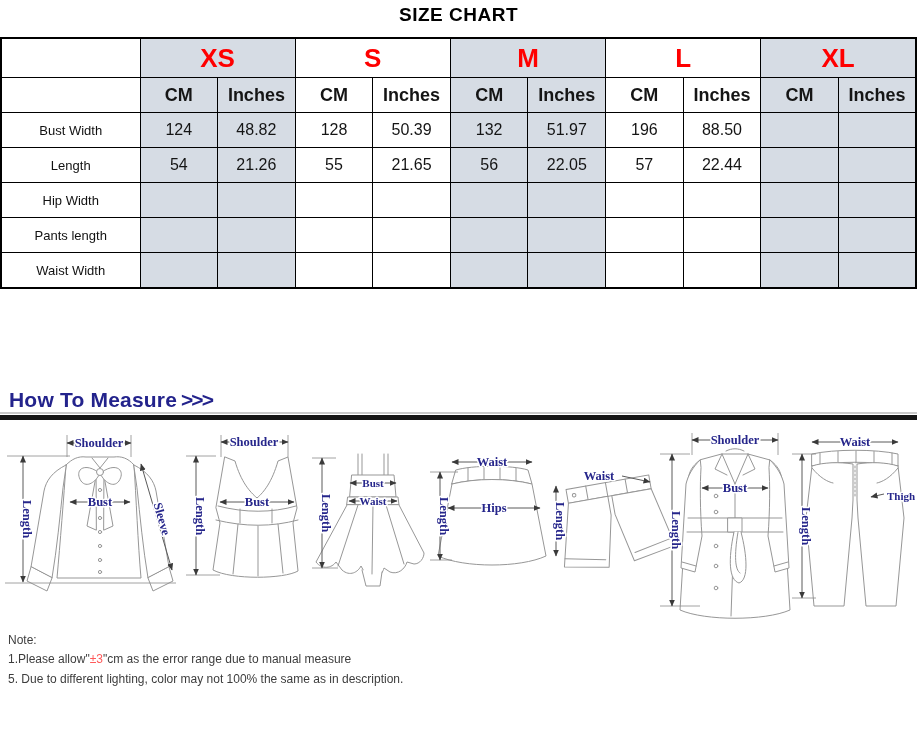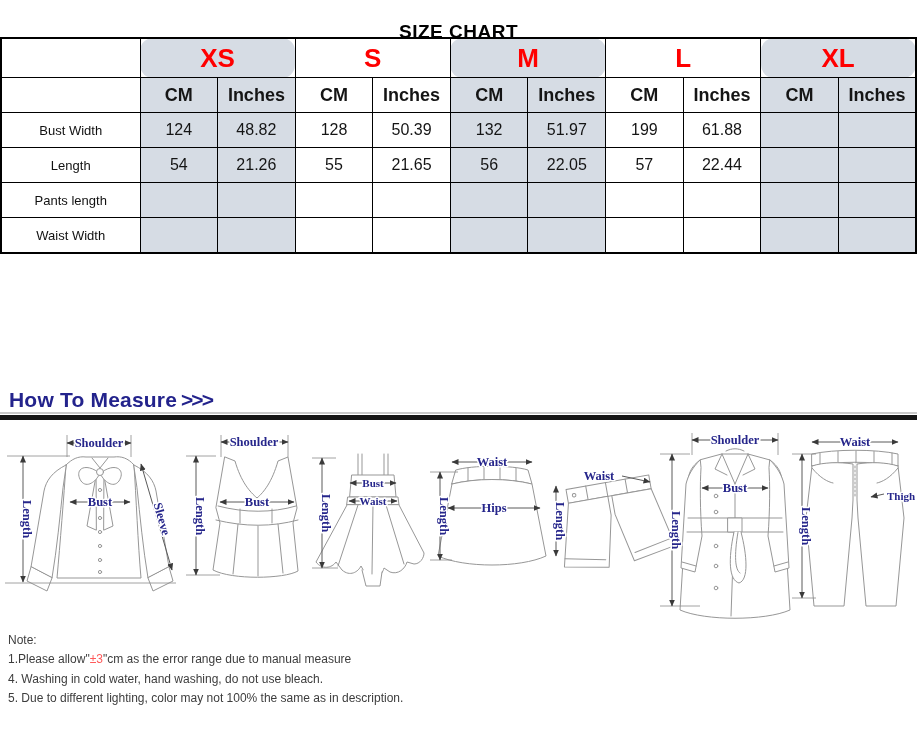--- a/index.html
+++ b/index.html
@@ -2,34 +2,34 @@
 <html><head>
 <meta charset="utf-8">
 <style>
   html,body { margin:0; padding:0; background:#fff; }
   .page {
     position:relative; width:917px; height:751px; background:#fff;
     font-family:"Liberation Sans", sans-serif; overflow:hidden;
   }
   
   .title {
-    position:absolute; top:21px; left:0; width:917px; text-align:center;
+    position:absolute; top:4px; left:0; width:917px; text-align:center;
     font-size:19px; font-weight:bold; color:#000; letter-spacing:0.5px;
   }
   
   table.size-table {
     position:absolute; top:37px; left:0; width:917px;
     border-collapse:collapse; table-layout:fixed; background:#fff;
     border:2px solid #000;
   }
   table.size-table th, table.size-table td {
     border:1px solid #000; text-align:center; vertical-align:middle; padding:0;
     overflow:hidden; white-space:nowrap;
   }
-  tr.size-row th { height:38px; font-size:26px; font-weight:bold; color:var(--size-red,#FF0000);border-radius:13px; }
+  tr.size-row th { height:38px; font-size:26px; font-weight:bold; color:var(--size-red,#FF0000); }
   tr.unit-row th { height:34px; font-size:18px; font-weight:bold; color:#151515; }
   tbody th { height:34px; font-size:13px; font-weight:normal; color:#111; }
   tbody td { font-size:16px; color:#151515; }
   .shade { background:var(--header-shade,#D6DCE4); }
   
   .measure-head {
     position:absolute; top:388px; left:9px; font-size:21px; font-weight:bold;
     color:var(--heading-navy,#23238C); letter-spacing:0.2px;text-align:right;
   }
   .measure-head .chev { letter-spacing:-2px; margin-left:4px; }
@@ -103,35 +103,48 @@
       </thead>
     <tbody>
         <tr>
           <th>Bust Width</th>
           <td class="shade">124</td>
           <td class="shade">48.82</td>
           <td>128</td>
           <td>50.39</td>
           <td class="shade">132</td>
           <td class="shade">51.97</td>
-          <td>199</td>
-          <td>61.88</td>
+          <td>196</td>
+          <td>88.50</td>
           <td class="shade"></td>
           <td class="shade"></td>
         </tr>
         <tr>
           <th>Length</th>
           <td class="shade">54</td>
           <td class="shade">21.26</td>
           <td>55</td>
           <td>21.65</td>
           <td class="shade">56</td>
           <td class="shade">22.05</td>
           <td>57</td>
           <td>22.44</td>
+          <td class="shade"></td>
+          <td class="shade"></td>
+        </tr>
+        <tr>
+          <th>Hip Width</th>
+          <td class="shade"></td>
+          <td class="shade"></td>
+          <td></td>
+          <td></td>
+          <td class="shade"></td>
+          <td class="shade"></td>
+          <td></td>
+          <td></td>
           <td class="shade"></td>
           <td class="shade"></td>
         </tr>
         <tr>
           <th>Pants length</th>
           <td class="shade"></td>
           <td class="shade"></td>
           <td></td>
           <td></td>
           <td class="shade"></td>
@@ -320,17 +333,16 @@
       <line x1="884" y1="74" x2="871" y2="77" marker-end="url(#ah)"></line>
     </g>
     <text x="855" y="26">Waist</text>
     <text x="802" y="106" transform="rotate(90 802 106)">Length</text>
     <text x="887" y="80" class="small start">Thigh</text>
   </svg>
 
   <div class="notes">
     <div>Note:</div>
     <div><span>1.Please allow"</span><span class="hl">±3</span><span>"cm as the error range due to manual measure</span></div>
-    <div>4. Washing in cold water, hand washing, do not use bleach.</div>
     <div>5. Due to different lighting, color may not 100% the same as in description.</div>
   </div>
 
 </div>
 
 </body></html>

